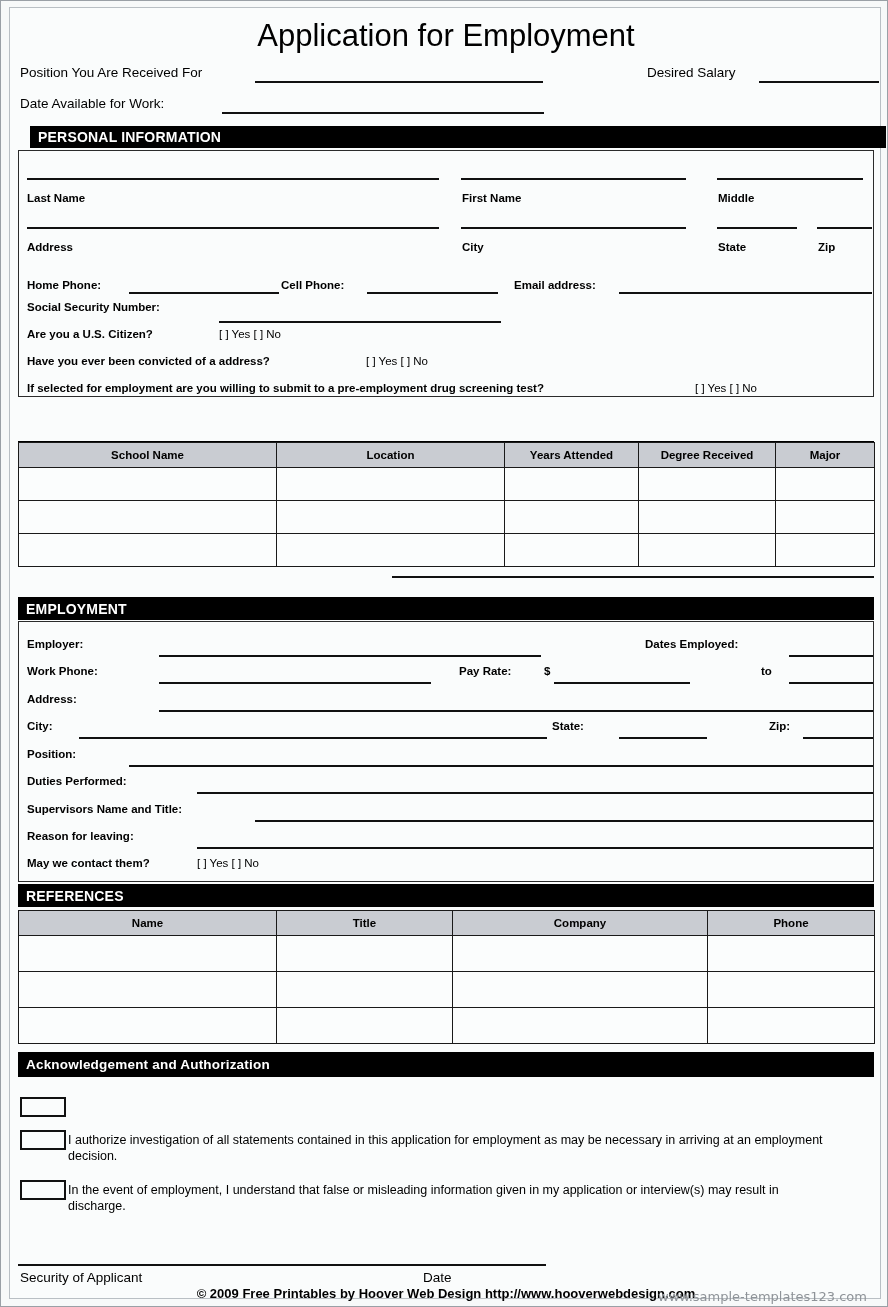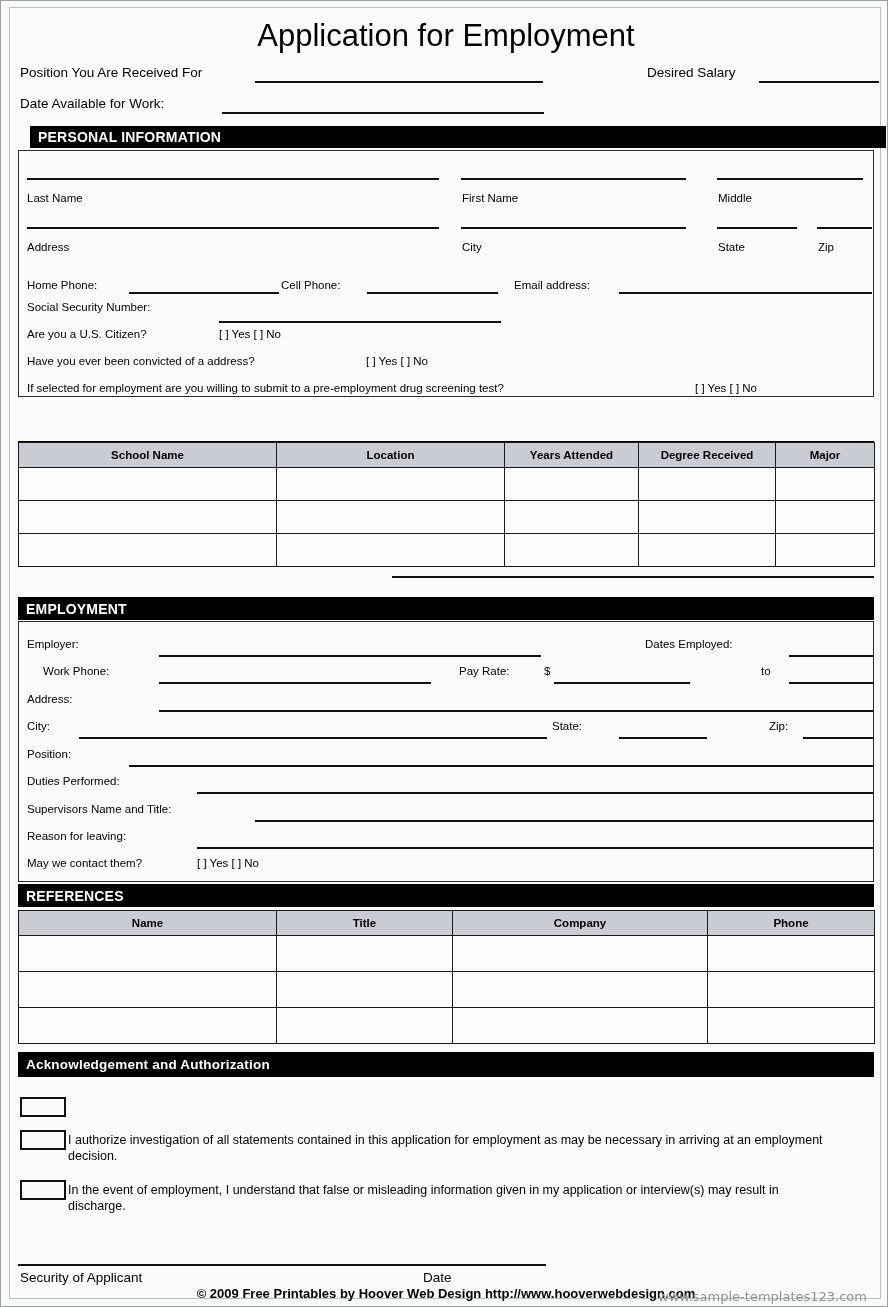--- a/index.html
+++ b/index.html
@@ -35,21 +35,21 @@
     left: 0; top: 10px;
     width: 872px;
     text-align: center;
     font-size: 31px;
     letter-spacing: 0px;
     font-weight: 400;
   }
 
   
   .lbl { font-size: 13.5px; font-weight: 400; }
-  .lblb { font-size: 11.5px; font-weight: normal; }
+  .lblb { font-size: 11.5px; font-weight: bold; }
   .abs { position: absolute; }
   .rule { position: absolute; border-bottom: 2px solid #111; }
 
   
   .bar {
     position: absolute;
     left: 8px;
     width: 856px;
     background: #000;
     color: #fff;
@@ -243,21 +243,21 @@
       <span>EMPLOYMENT</span>
     </div>
 
     <div class="panel" style="top:613px; height:261px;">
 
       <div class="abs lblb" style="left:8px; top:16px;">Employer:</div>
       <div class="rule" style="left:140px; top:33px; width:382px;"></div>
       <div class="abs lblb" style="left:626px; top:16px;">Dates Employed:</div>
       <div class="rule" style="left:770px; top:33px; width:84px;"></div>
 
-      <div class="abs lblb" style="left:8px; top:43px;margin-left:16px;">Work Phone:</div>
+      <div class="abs lblb" style="left:8px; top:43px;">Work Phone:</div>
       <div class="rule" style="left:140px; top:60px; width:272px;"></div>
       <div class="abs lblb" style="left:440px; top:43px;">Pay Rate:</div>
       <div class="abs lblb" style="left:525px; top:43px;">$</div>
       <div class="rule" style="left:535px; top:60px; width:136px;"></div>
       <div class="abs lblb" style="left:742px; top:43px;">to</div>
       <div class="rule" style="left:770px; top:60px; width:84px;"></div>
 
       <div class="abs lblb" style="left:8px; top:71px;">Address:</div>
       <div class="rule" style="left:140px; top:88px; width:714px;"></div>
 

